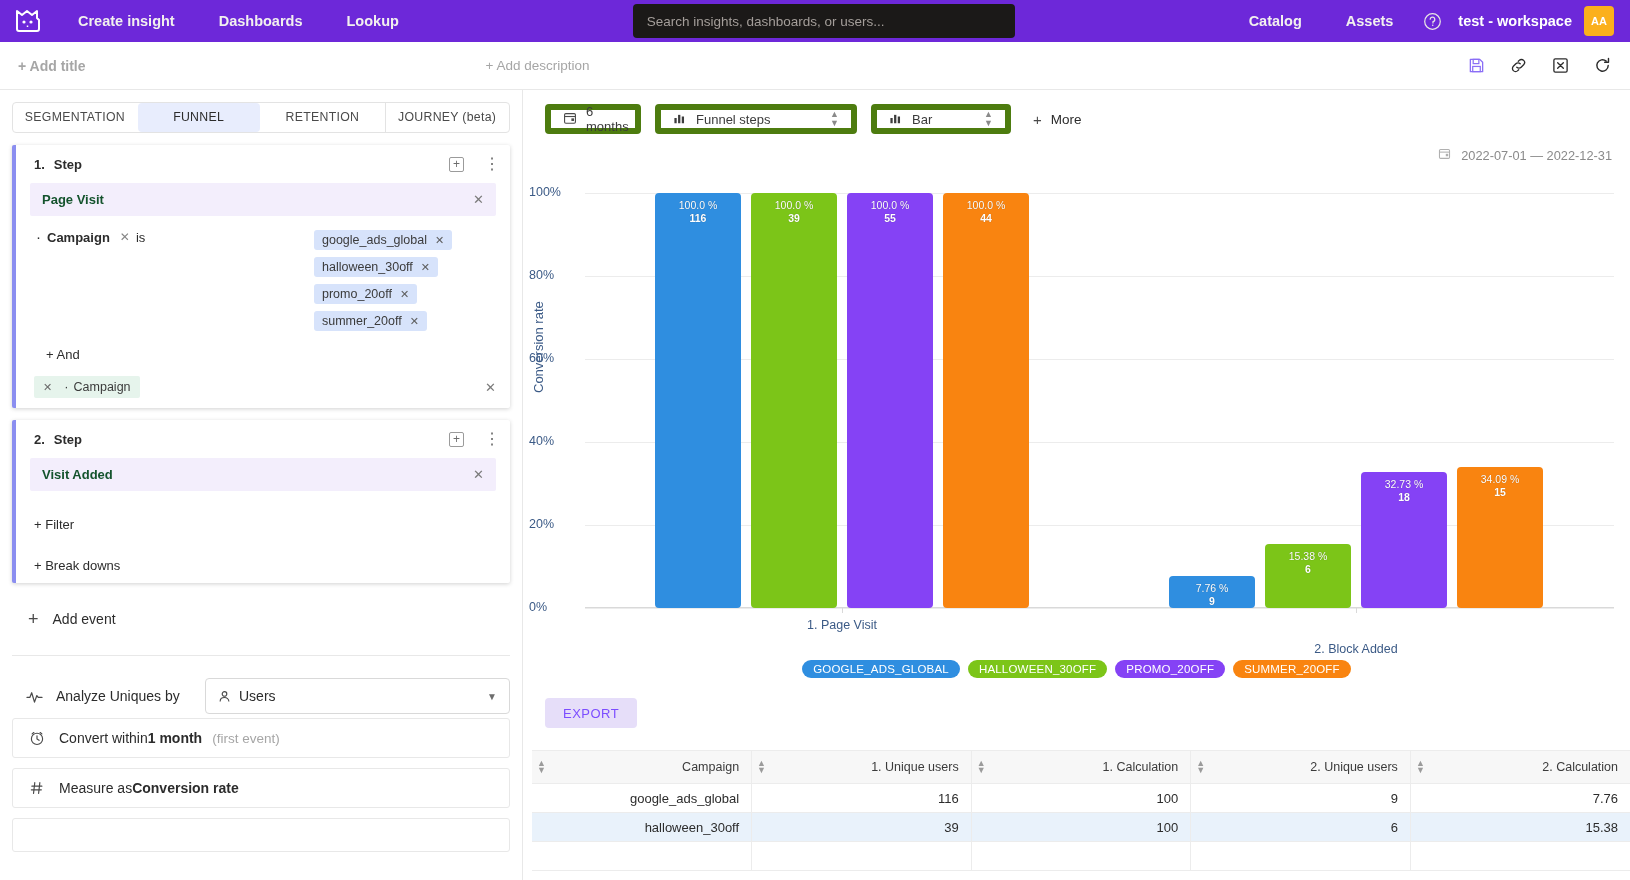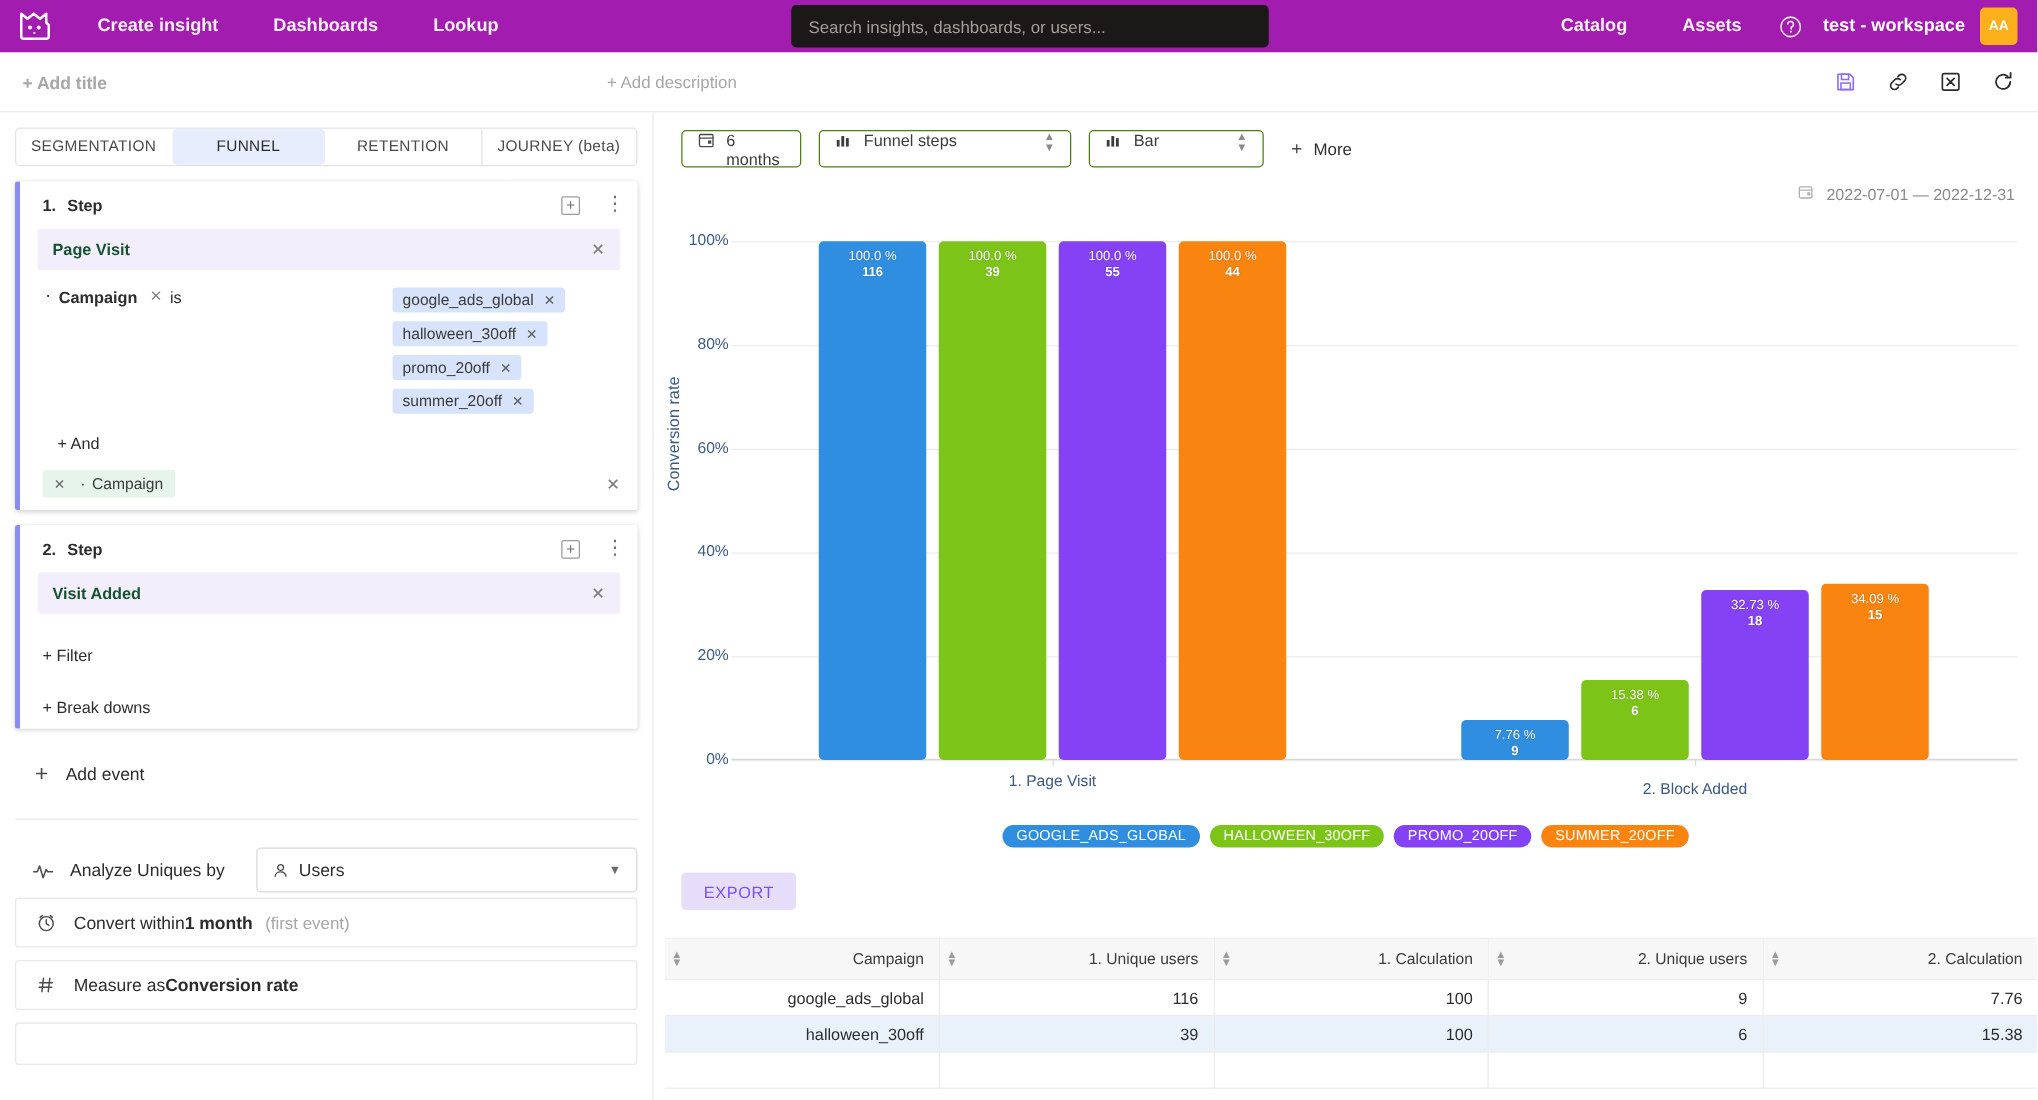--- a/index.html
+++ b/index.html
@@ -8,21 +8,21 @@
     width: 1630px; height: 880px;
     overflow: hidden;
     background: #ffffff;
     font-family: "Liberation Sans", sans-serif;
     color: #2c2c2c;
   }
 
   
   #topnav {
     height: 42px; width: 100%;
-    background: #a21caf;
+    background: #6d28d9;
     display: flex; align-items: center;
     color: #fff;
   }
   #logo { width: 56px; display:flex; align-items:center; justify-content:center; }
   .nav-link {
     font-size: 14.5px; font-weight: bold; color: #f2f0ef;
     padding: 0 22px; line-height: 49px; white-space: nowrap;
     cursor: pointer;
   }
   #search-wrap { flex: 1; display:flex; justify-content:center; }
@@ -139,22 +139,22 @@
   #analyze-row { margin: 18px 12px 0 12px; display:flex; align-items:center; height: 44px; padding-left: 14px;}
   #analyze-select {
     margin-left: auto; width: 305px; height: 36px; border: 1px solid #d9d9d9; border-radius: 4px;
     display: flex; align-items: center; padding: 0 12px; font-size: 14px; cursor: pointer;
   }
   #analyze-select .caret { margin-left: auto; color:#6d6d6d; font-size: 10px;}
 
   
   #chart-toolbar { display: flex; align-items: center; padding: 14px 0 0 22px; gap: 14px; }
   .ctrl {
-    height: 30px; border: 1px solid #4d7c0f; border-radius: 4px;
-    display: flex; padding: 0 12px; gap: 9px;
+    height: 30px; border: 6px solid #4d7c0f; border-radius: 4px;
+    display: flex; align-items: center; padding: 0 12px; gap: 9px;
     font-size: 13px; color: #3b3b3b; background: #fff; cursor: pointer;
   }
   .ctrl .spin { margin-left: auto; font-size: 9px; color: #8a8a8a; line-height: 9px; }
   #ctrl-months { width: 96px; }
   #ctrl-steps { width: 202px; }
   #ctrl-type { width: 140px; }
   #more-btn { display:flex; align-items:center; gap: 9px; font-size: 13.5px; color:#2c2c2c; cursor:pointer; margin-left: 8px;}
   #more-btn .plus { font-size: 15px; color:#4a4a4a; }
 
   
@@ -165,21 +165,21 @@
   }
 
   
   #chart-area { position: absolute; left: 0; top: 88px; width: 100%; height: 470px; }
   #y-title {
     position: absolute; left: 8px; top: 215px;
     transform: rotate(-90deg); transform-origin: left top;
     font-size: 13px; color: #3b5a86; white-space: nowrap;
   }
   .ytick {
-    position: absolute; right: 0; width: 54px; text-align: right;
+    position: absolute; right: 0; width: 54px; 
     font-size: 12.5px; color: #3b5a86;
   }
   #yaxis { position: absolute; left: 0px; top: 0; width: 60px; height: 430px; }
   #plot { position: absolute; left: 62px; right: 16px; top: 0; height: 430px; }
   .gridline { position: absolute; left: 0; right: 0; border-top: 1px solid #ececec; }
   #xaxis-line { position: absolute; left: 0; right: 0; bottom: 0; border-top: 1px solid #d9d9d9; }
   .bar {
     position: absolute; bottom: 0; border-radius: 4px;
     display: flex; flex-direction: column; align-items: center;
     padding-top: 5px; color: #fff;
@@ -526,21 +526,21 @@
             <div class="val">6</div>
           </div>
           <div class="bar" style="left: 776px; width: 86px; height: 135.829px; background: rgb(133, 66, 245);">
             <div class="pct">32.73 %</div>
             <div class="val">18</div>
           </div>
           <div class="bar" style="left: 872px; width: 86px; height: 141.474px; background: rgb(249, 132, 16);">
             <div class="pct">34.09 %</div>
             <div class="val">15</div>
           </div>
-          <div class="xtick" style="left: 671px; width: 200px; top: 446px;">2. Block Added</div>
+          <div class="xtick" style="left: 671px; width: 200px; top: 464px;">2. Block Added</div>
           <div class="tick-mark" style="left: 771px; top: 430px;"></div>
         </div>
     </div>
 
     <div id="legend">
         <div class="legend-pill" style="background: rgb(47, 142, 224);">GOOGLE_ADS_GLOBAL</div>
         <div class="legend-pill" style="background: rgb(124, 197, 24);">HALLOWEEN_30OFF</div>
         <div class="legend-pill" style="background: rgb(133, 66, 245);">PROMO_20OFF</div>
         <div class="legend-pill" style="background: rgb(249, 132, 16);">SUMMER_20OFF</div>
       </div>

